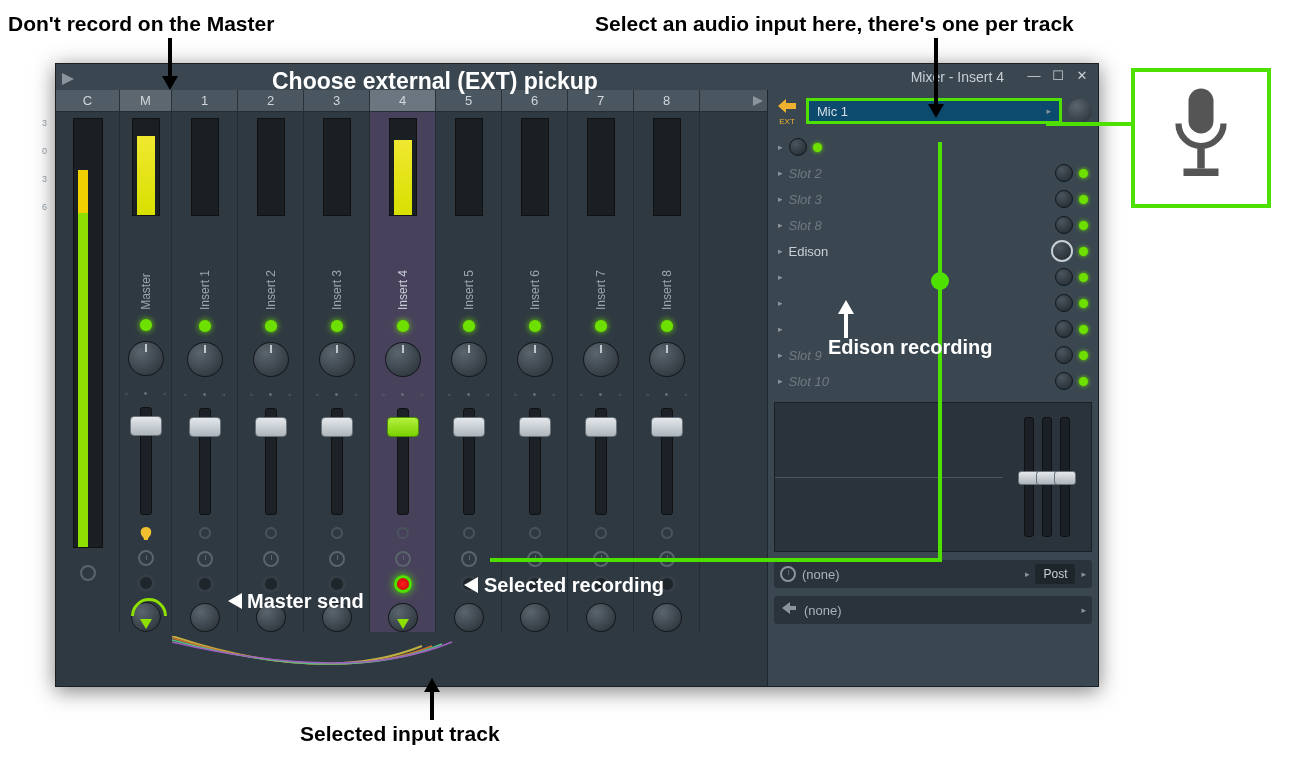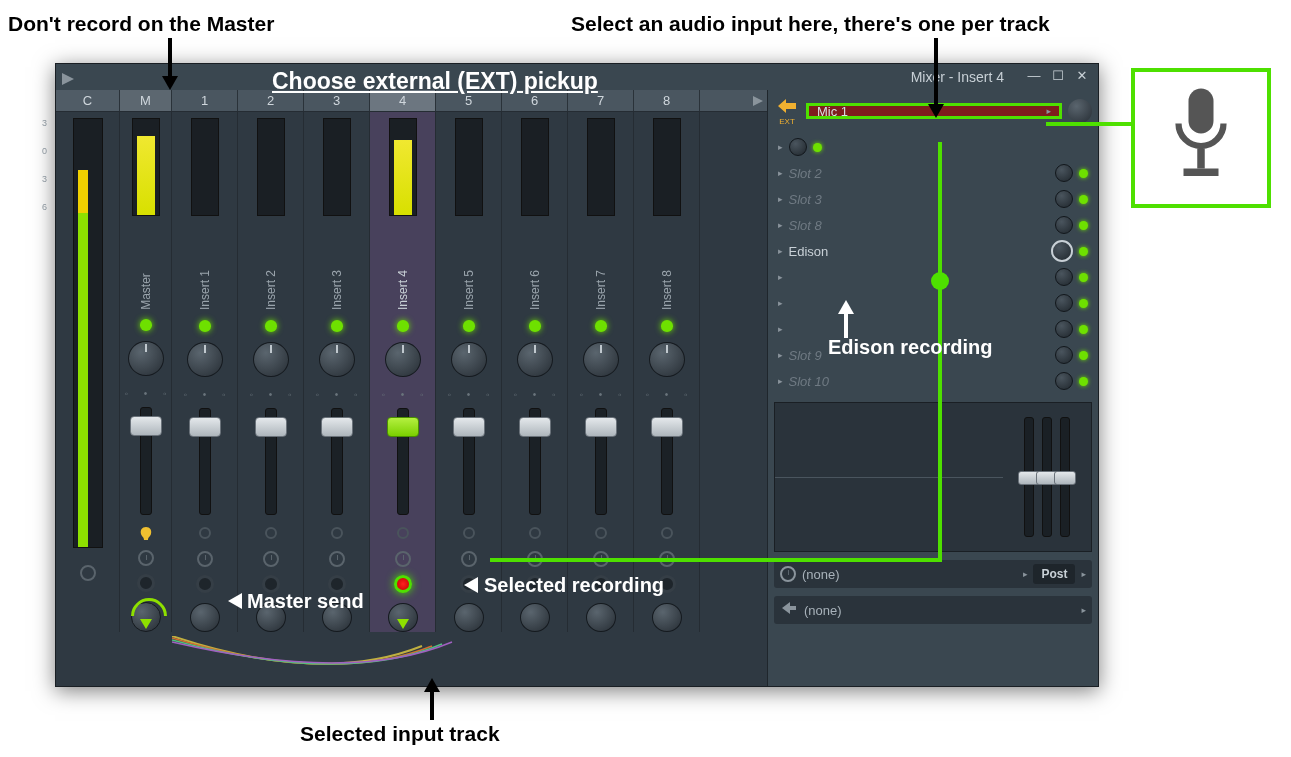--- a/index.html
+++ b/index.html
@@ -296,22 +296,22 @@
 }
 .ext-row{
   display:flex; align-items:center; gap:6px;
   height:30px;
 }
 .ext-icon{
   width:26px; text-align:center;
   color:#f0c030; font-size:9px;
 }
 .input-select{
-  flex:1; height:16px;
-  background:#7f1d1d;
+  flex:1; height:26px;
+  background:#0c4a6e;
   border:3px solid #4EE000;
   color:#d8dfe4;
   font-size:13px;
   padding:0 8px;
   display:flex; align-items:center; justify-content:space-between;gap:41px;
 }
 .in-knob{
   width:24px;height:24px;border-radius:50%;
   background:radial-gradient(circle at 35% 30%,#5a656e,#262d34);
 }
@@ -350,36 +350,36 @@
 .eq-sliders{ width:88px;display:flex;gap:8px;align-items:center;justify-content:center;}
 .eq-slider{ width:10px;height:120px;background:#1a2025;border:1px solid #111;position:relative;border-radius:3px;}
 .eq-cap{position:absolute;left:-7px;width:22px;height:14px;background:linear-gradient(#e4e8eb,#aeb6bc);border:1px solid #6a727a;border-radius:3px;top:53px;}
 .out-row{
   display:flex;align-items:center;gap:6px;height:28px;
   background:#2a333b;margin-top:8px;padding:0 6px;border-radius:3px;
 }
 .out-label{flex:1;color:#a8b2ba;font-size:13px;}
 .post-btn{
   background:#1e252b;color:#c8d0d6;font-size:12px;
-  padding:3px 8px;border-radius:3px;font-weight:bold;
+  padding:3px 8px;border-radius:3px;
 }
 .tiny-tri{color:#8a949c;font-size:9px;}
 </style>
 </head>
 <body>
 
 <div class="annotation" style="left:8px;top:12px;">Don't record on the Master</div>
 <div class="arrow-line" style="left:168px;top:38px;width:4px;height:40px;"></div>
 <div class="arrow-head-down" style="left:162px;top:76px;"></div>
 
-<div class="annotation" style="left:571px;top:12px;">Select an audio input here, there's one per track</div>
+<div class="annotation" style="left:595px;top:12px;">Select an audio input here, there's one per track</div>
 <div class="arrow-line" style="left:934px;top:38px;width:4px;height:68px;"></div>
 <div class="arrow-head-down" style="left:928px;top:104px;"></div>
 
-<div class="annotation-white" style="left:272px;top:68px;font-size:23px;text-decoration:underline;">Choose external (EXT) pickup</div>
+<div class="annotation-white" style="left:272px;top:68px;font-size:23px;">Choose external (EXT) pickup</div>
 
 <div class="annotation" style="left:300px;top:722px;">Selected input track</div>
 <div class="arrow-line" style="left:430px;top:690px;width:4px;height:30px;"></div>
 <div class="arrow-head-up" style="left:424px;top:678px;"></div>
 
 <div class="mic-box">
   <span class="mic-icon">
     <svg viewBox="0 0 64 80">
         <rect x="22" y="2" width="20" height="36" rx="10" fill="#555"></rect>
         <path d="M14 30 a18 18 0 0 0 36 0" fill="none" stroke="#555" stroke-width="5"></path>

